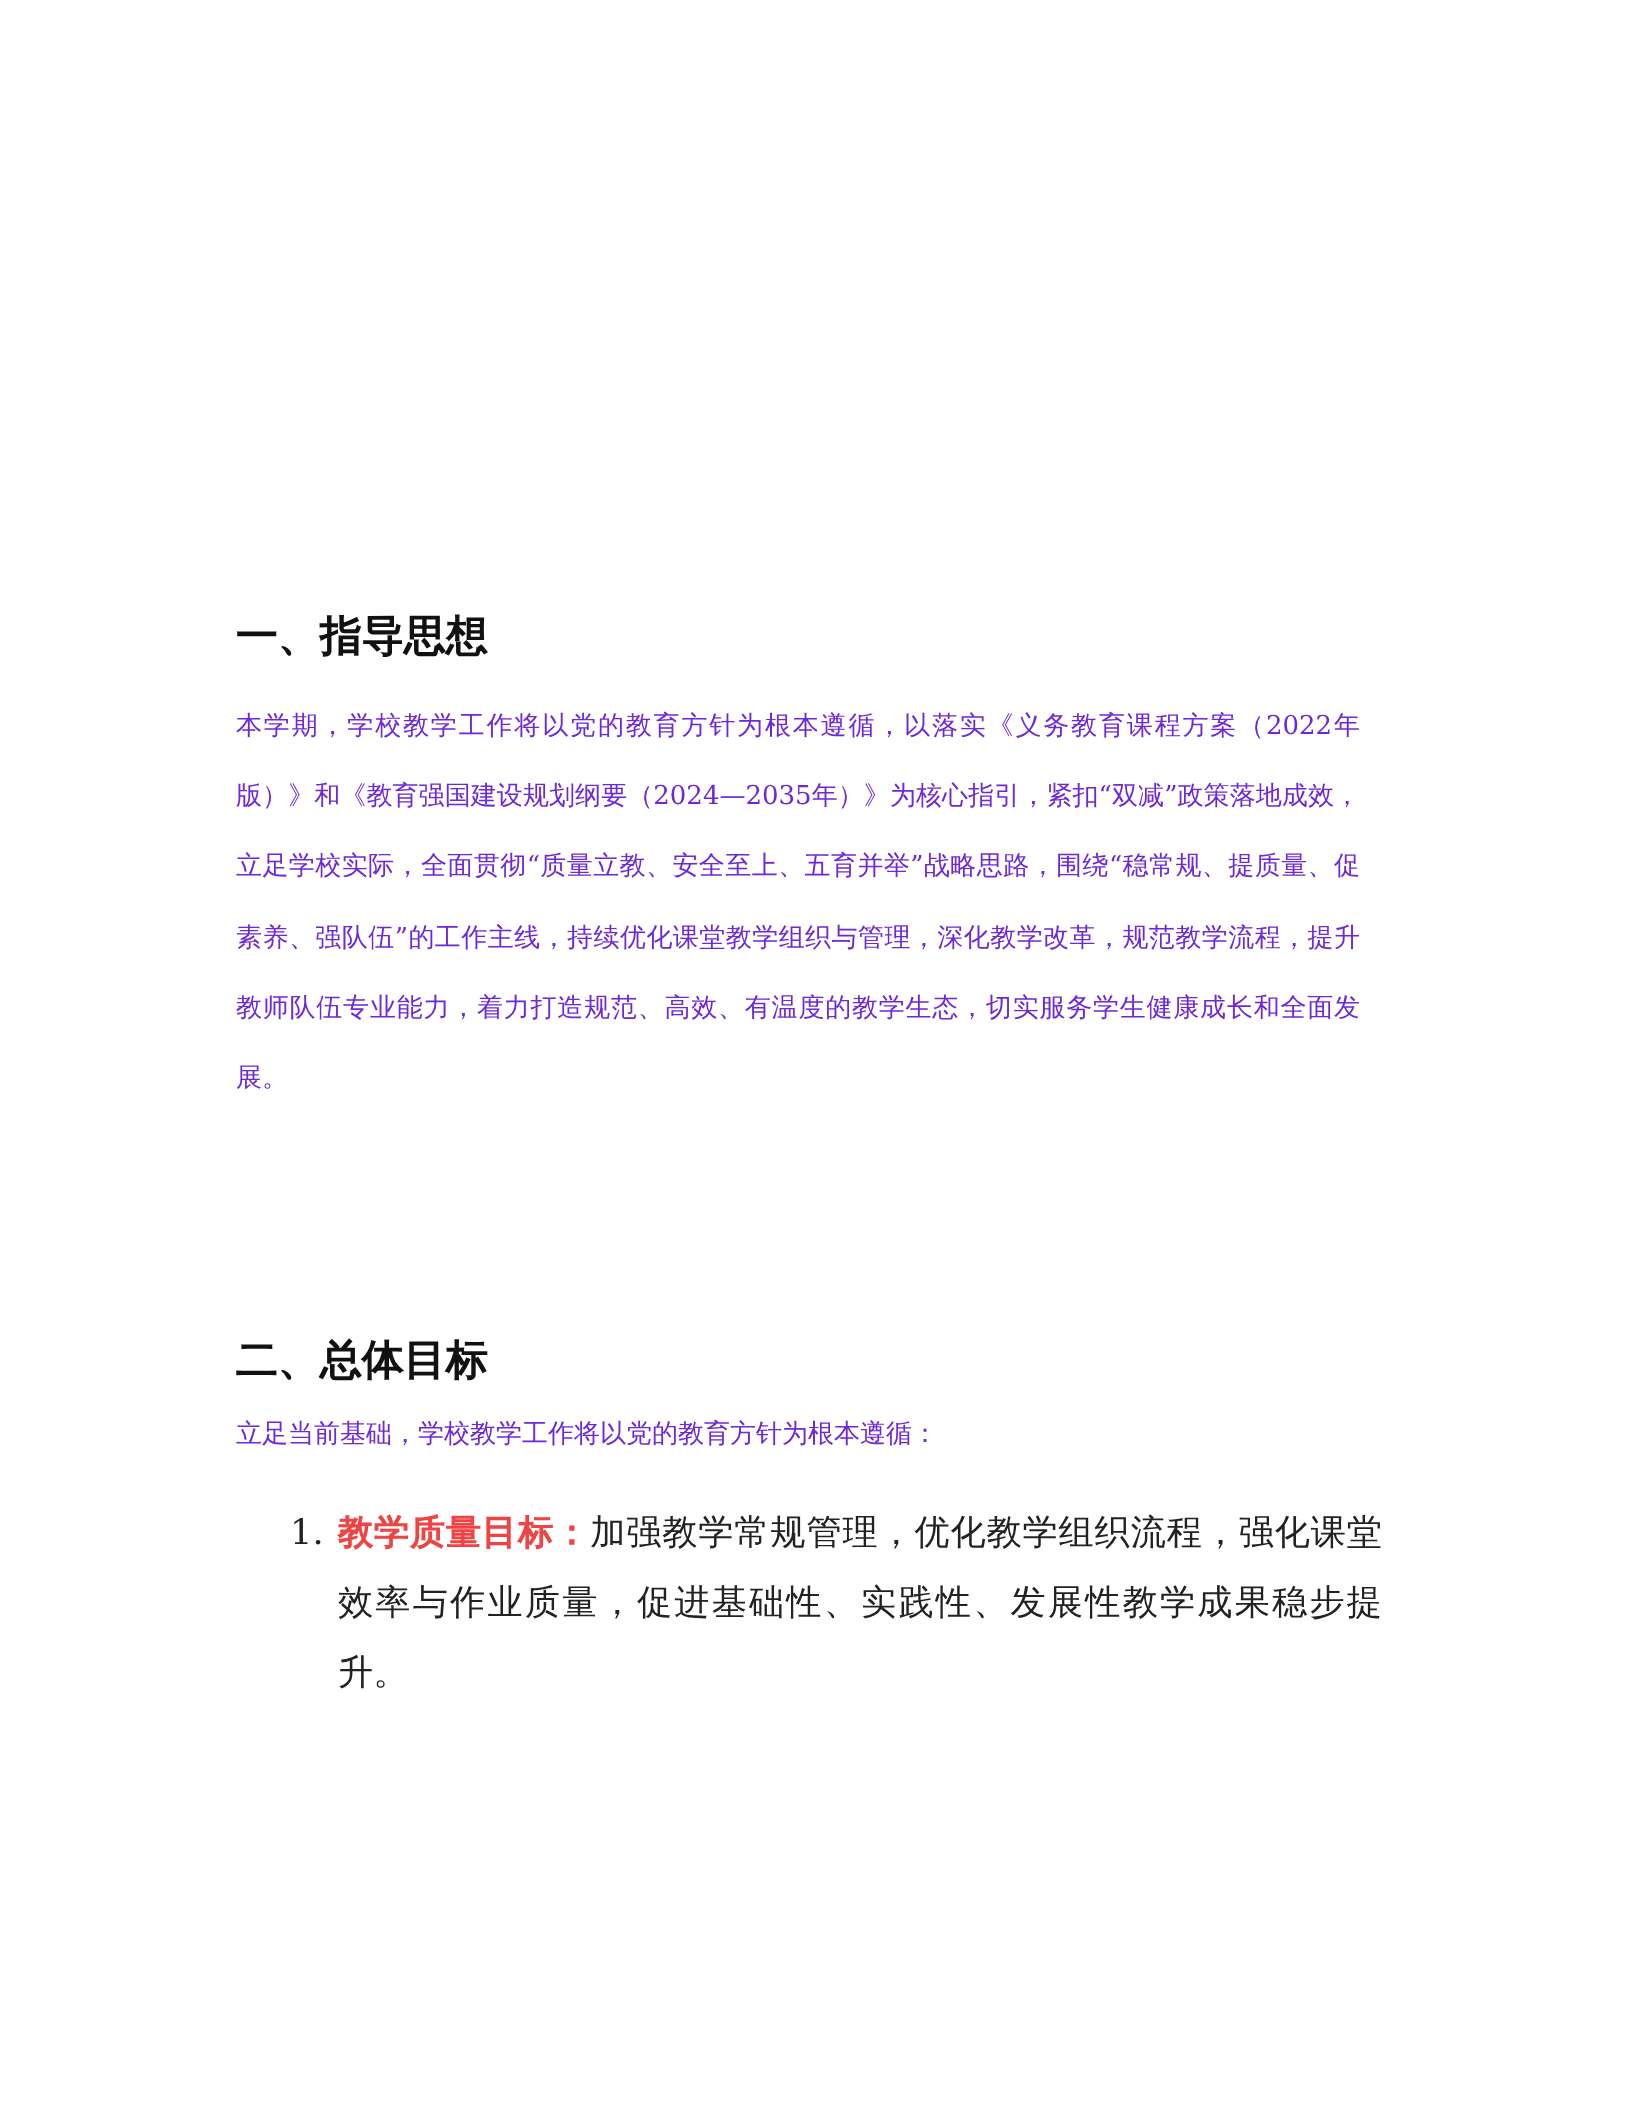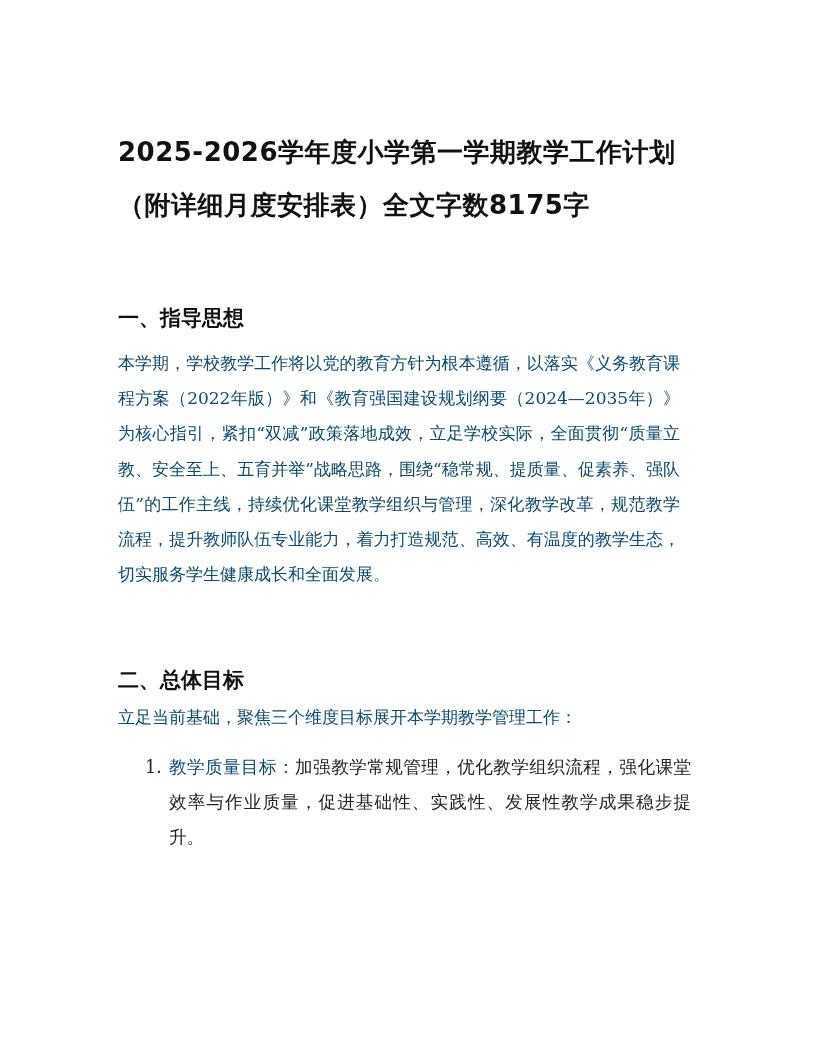--- a/index.html
+++ b/index.html
@@ -45,23 +45,23 @@
     line-height: 24px;
     color: #111111;
   }
   .h-guiding { top: 306px; }
   .h-goals { top: 656px; margin-top: 12px; }
   .para {
     position: absolute;
     left: 118px;
     width: 562px;
     margin: 0;
-    font-size: 17px;
+    font-size: 13px;
     line-height: 35.2px;
-    color: #0c4a6e;
+    color: #6d28d9;
     text-align: justify;
   }
   .p-guiding { top: 346px; }
   .p-intro { top: 700px; }
   .list {
     position: absolute;
     left: 118px;
     top: 750px;
     width: 580px;
     margin: 0;
@@ -77,38 +77,37 @@
     text-align: justify;
     width: 522px;
   }
   .list-marker {
     position: absolute;
     left: 27px;
     top: 0;
   }
   .list-label {
     font-family: "DejaVu Sans", "Liberation Sans", sans-serif;
-    font-weight: normal;
-    color: #0c4a6e;
+    font-weight: bold;
+    color: #ef4444;
   }
 </style>
 </head>
 <body>
 
 <div class="page">
 
-  <h1 class="title">2025-2026学年度小学第一学期教学工作计划（附详细月度安排表）全文字数8175字</h1>
 
   <h2 class="section-heading h-guiding">一、指导思想</h2>
 
   <p class="para p-guiding">本学期，学校教学工作将以党的教育方针为根本遵循，以落实《义务教育课程方案（2022年版）》和《教育强国建设规划纲要（2024—2035年）》为核心指引，紧扣“双减”政策落地成效，立足学校实际，全面贯彻“质量立教、安全至上、五育并举”战略思路，围绕“稳常规、提质量、促素养、强队伍”的工作主线，持续优化课堂教学组织与管理，深化教学改革，规范教学流程，提升教师队伍专业能力，着力打造规范、高效、有温度的教学生态，切实服务学生健康成长和全面发展。</p>
 
   <h2 class="section-heading h-goals">二、总体目标</h2>
 
-  <p class="para p-intro">立足当前基础，聚焦三个维度目标展开本学期教学管理工作：</p>
+  <p class="para p-intro">立足当前基础，学校教学工作将以党的教育方针为根本遵循：</p>
 
   <ol class="list">
     <li class="list-item">
       <span class="list-marker">1.</span><span class="list-label">教学质量目标：</span><span>加强教学常规管理，优化教学组织流程，强化课堂效率与作业质量，促进基础性、实践性、发展性教学成果稳步提升。</span>
     </li>
   </ol>
 
 </div>
 
 </body></html>

